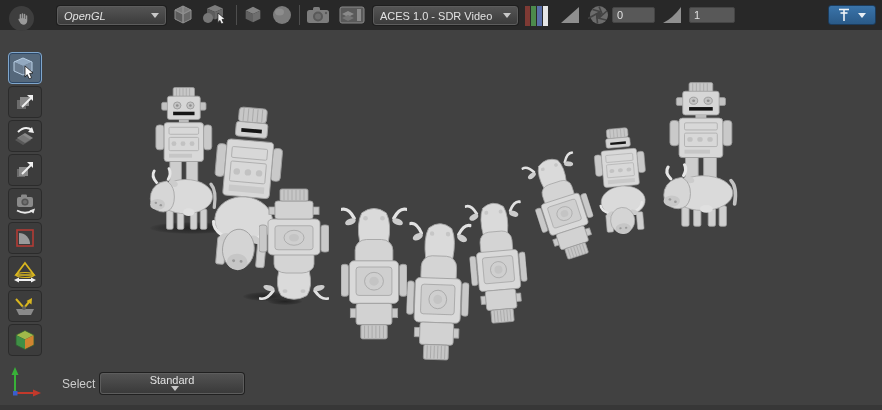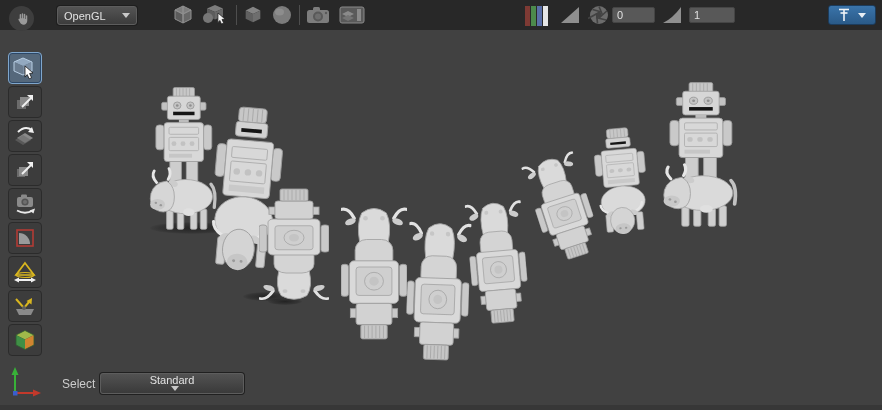--- a/index.html
+++ b/index.html
@@ -210,21 +210,21 @@
   <div class="bottom-edge"></div>
 </div>
 
 <div class="topbar">
   <div class="hand-btn">
     <svg width="16" height="16" viewBox="0 0 24 24">
       <path fill="#9a9a9a" d="M8.5 12V5.8c0-.7.5-1.2 1.1-1.2s1.1.5 1.1 1.2V11h.9V4.6c0-.7.5-1.2 1.1-1.2s1.1.5 1.1 1.2V11h.9V5.4c0-.7.5-1.2 1.1-1.2s1.1.5 1.1 1.2V12h.8V7.4c0-.7.5-1.2 1.1-1.2s1.1.5 1.1 1.2v7.2c0 3.4-2.3 5.9-5.6 5.9-2.6 0-4-1.2-5.2-3.2l-2.3-3.9c-.4-.6-.2-1.3.3-1.7.5-.3 1.2-.2 1.6.3l1.8 2.4z"></path>
     </svg>
   </div>
 
-  <div class="dropdown" style="left:57px;top:6px;width:80px;">
+  <div class="dropdown" style="left:57px;top:6px;width:109px;font-style:italic;">
     <span class="dd-label">OpenGL</span>
     <span class="dd-arrow"></span>
   </div>
 
   <div class="tbicon" style="left:169px;">
     <svg width="24" height="24" viewBox="0 0 24 24">
       <polygon points="12,3 20,7 12,11 4,7" fill="#7d7d7d"></polygon>
       <polygon points="20,7 20,16 12,20 12,11" fill="#686868"></polygon>
       <polygon points="4,7 12,11 12,20 4,16" fill="#5c5c5c"></polygon>
       <polygon points="12,3 20,7 12,11 4,7 12,3 12,11 20,7 20,16 12,20 12,11 4,7 4,16 12,20" fill="none" stroke="#8f8f8f" stroke-width="1"></polygon>
@@ -272,20 +272,24 @@
 
   <div class="tbicon" style="left:336px;width:32px;">
     <svg width="28" height="22" viewBox="0 0 28 22">
       <rect x="2" y="3" width="24" height="16" rx="2" fill="#5a5a5a" stroke="#8a8a8a"></rect>
       <rect x="19" y="5" width="4" height="12" fill="#8a8a8a"></rect>
       <polygon points="10,7 16,10 10,13 4,10" fill="#8a8a8a"></polygon>
       <polygon points="10,11 16,14 10,17 4,14" fill="#747474"></polygon>
     </svg>
   </div>
 
+  <div class="dropdown" style="left:373px;top:6px;width:145px;">
+    <span class="dd-label">ACES 1.0 - SDR Video</span>
+    <span class="dd-arrow"></span>
+  </div>
 
   <div class="tbicon" style="left:522px;top:4px;">
     <svg width="26" height="22" viewBox="0 0 26 22">
       <rect x="2" y="1" width="5" height="20" fill="#7e3a34"></rect>
       <rect x="8" y="1" width="5" height="20" fill="#4c8a4c"></rect>
       <rect x="14" y="1" width="5" height="20" fill="#5a6fa8"></rect>
       <rect x="20" y="1" width="5" height="20" fill="#e6e6e6"></rect>
     </svg>
   </div>
 

